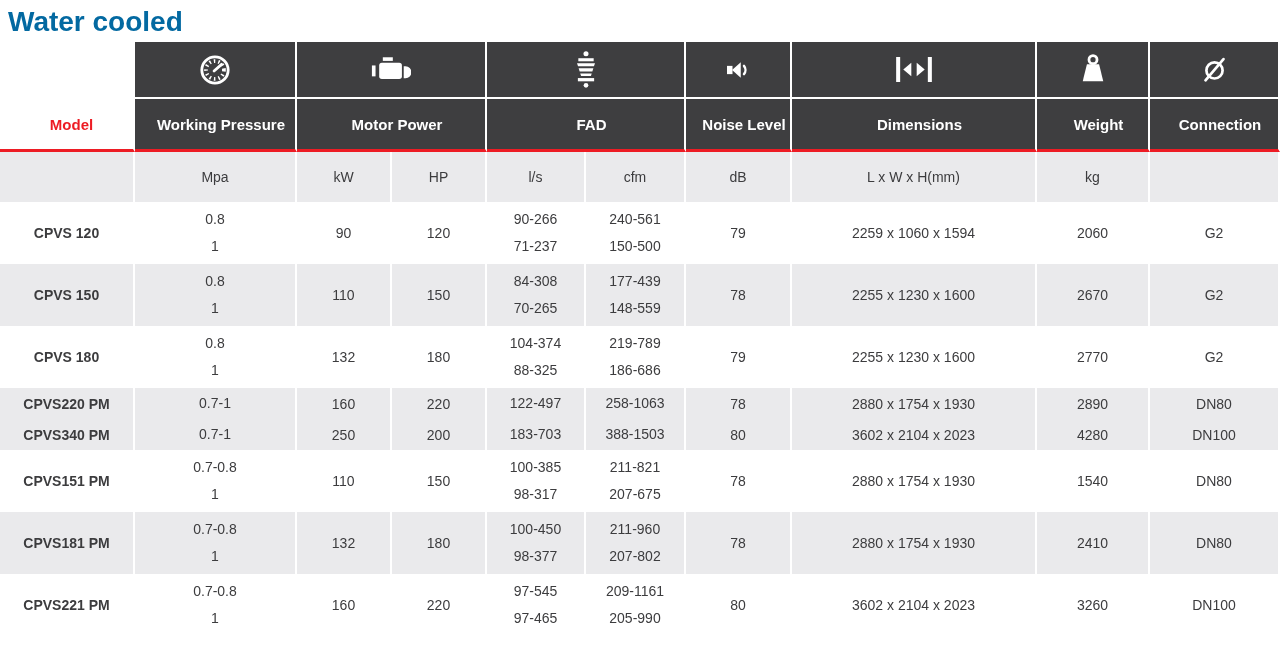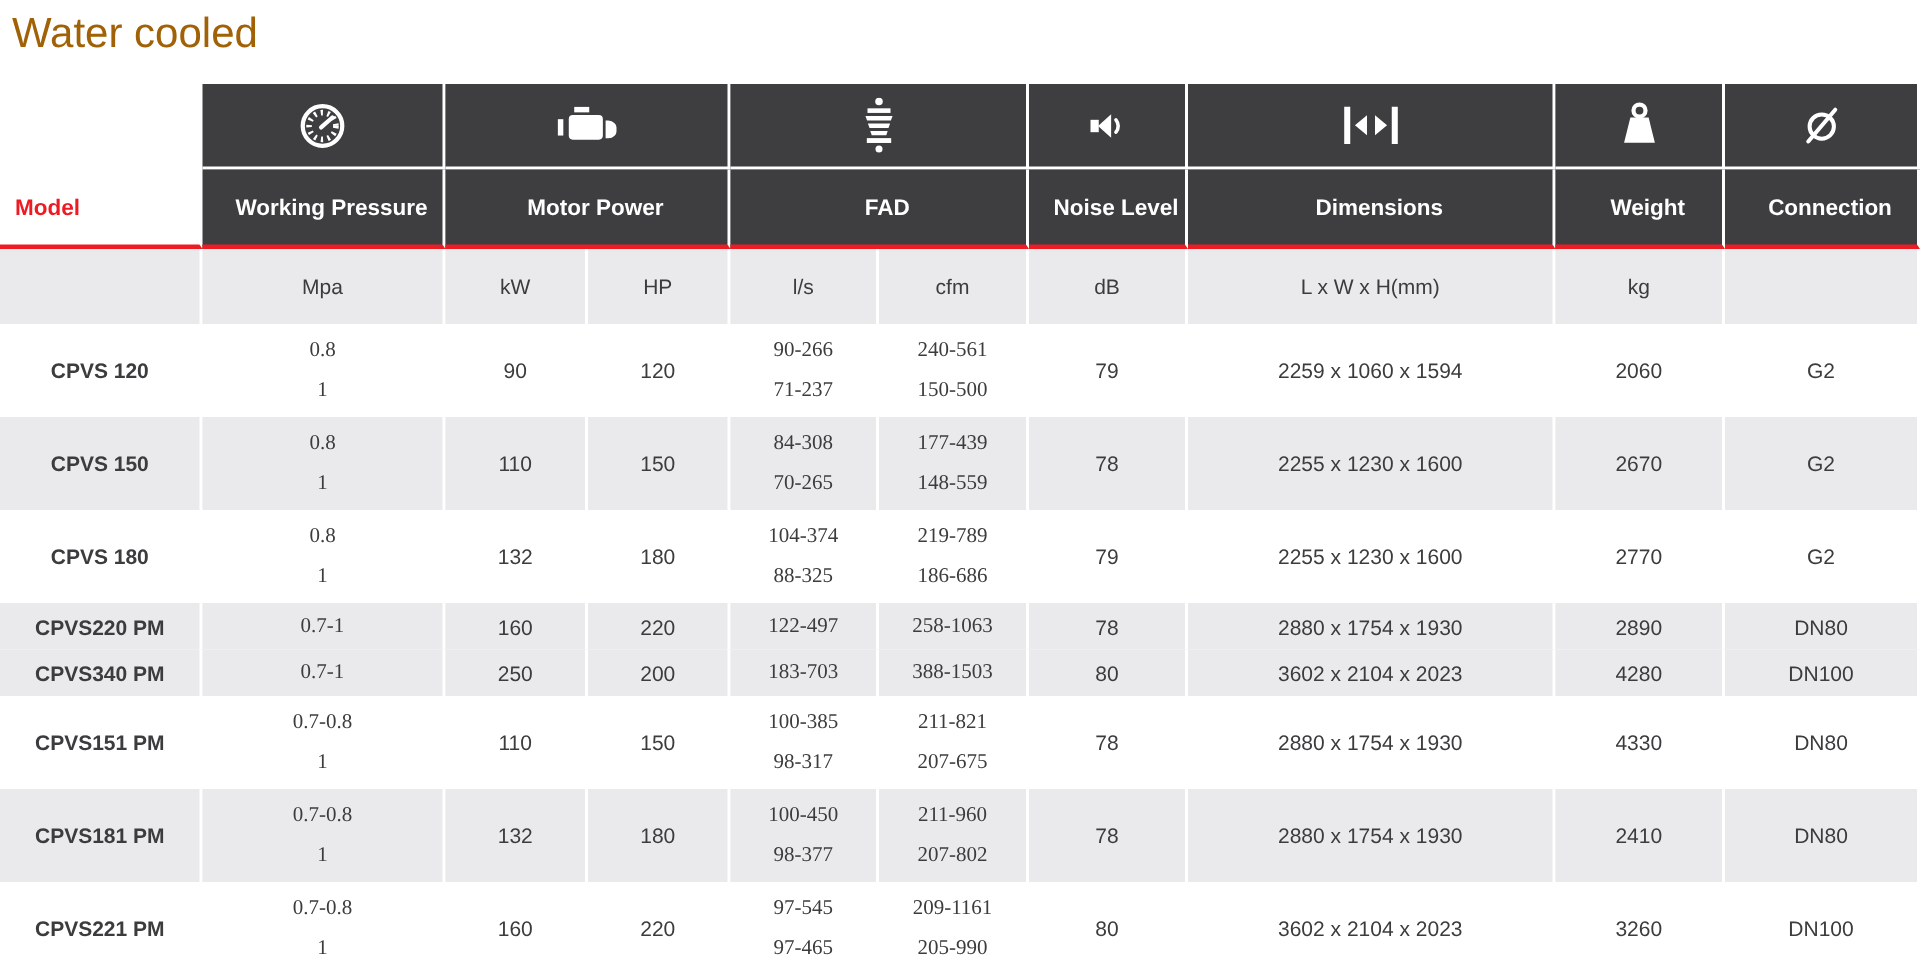--- a/index.html
+++ b/index.html
@@ -1,37 +1,37 @@
 <!DOCTYPE html>
 <html><head>
 <meta charset="utf-8">
 <style>
   html,body{margin:0;padding:0;background:#fff;width:1280px;height:650px;overflow:hidden;
     font-family:"Liberation Sans","DejaVu Sans",sans-serif;}
   .page{width:1280px;height:650px;}
-  .title{color:#a16207;font-size:28px;font-weight:normal;margin:7px 0 19px 8px;line-height:30px;}
+  .title{color:#0369a1;font-size:28px;font-weight:bold;margin:7px 0 5px 8px;line-height:30px;}
   table.spec{width:1280px;table-layout:fixed;border-collapse:separate;border-spacing:0;}
   table.spec td{box-sizing:border-box;text-align:center;vertical-align:middle;
     font-size:14px;color:#3c3c3e;padding:0;border-right:2px solid #fff;}
   td.lastcol, td.no-div{border-right:none;}
   
   tr.icon-row td{background:#3e3e40;height:57px;border-bottom:2px solid #fff;}
   tr.icon-row td.blank{background:#fff;border-right:none;border-bottom:none;}
   
   tr.label-row td{background:#3e3e40;color:#fff;font-weight:bold;font-size:15px;height:53px;
     border-bottom:3px solid #ed1c24;padding-left:12px;}
-  tr.label-row td.model-head{background:#fff;color:#ed1c24;text-align:left;padding-left:10px;}
+  tr.label-row td.model-head{background:#fff;color:#ed1c24;text-align:center;padding-left:10px;}
   
   tr.units-row td{background:#eaeaec;height:50px;}
   
   tr.tall td{height:62px;}
   tr.short td{height:31px;}
   tr.alt td{background:#eaeaec;}
   td.model-cell{text-align:left;padding-left:10px;font-weight:bold;color:#242426;}
-  .line{line-height:27px;font-family:Liberation Serif, serif;}
+  .line{line-height:27px;}
   svg{display:block;margin:0 auto;}
 </style>
 </head>
 <body>
 
 <div class="page">
   <div class="title">Water cooled</div>
 
   <table class="spec">
     <colgroup>
@@ -241,21 +241,21 @@
           <td>
             <div class="line">100-385</div>
             <div class="line">98-317</div>
           </td>
           <td>
             <div class="line">211-821</div>
             <div class="line">207-675</div>
           </td>
           <td>78</td>
           <td>2880 x 1754 x 1930</td>
-          <td class="no-div">4330</td>
+          <td class="no-div">1540</td>
           <td class="lastcol">DN80</td>
         </tr>
         <tr class="tall alt">
           <td class="model-cell">CPVS181 PM</td>
           <td>
             <div class="line">0.7-0.8</div>
             <div class="line">1</div>
           </td>
           <td>132</td>
           <td>180</td>

